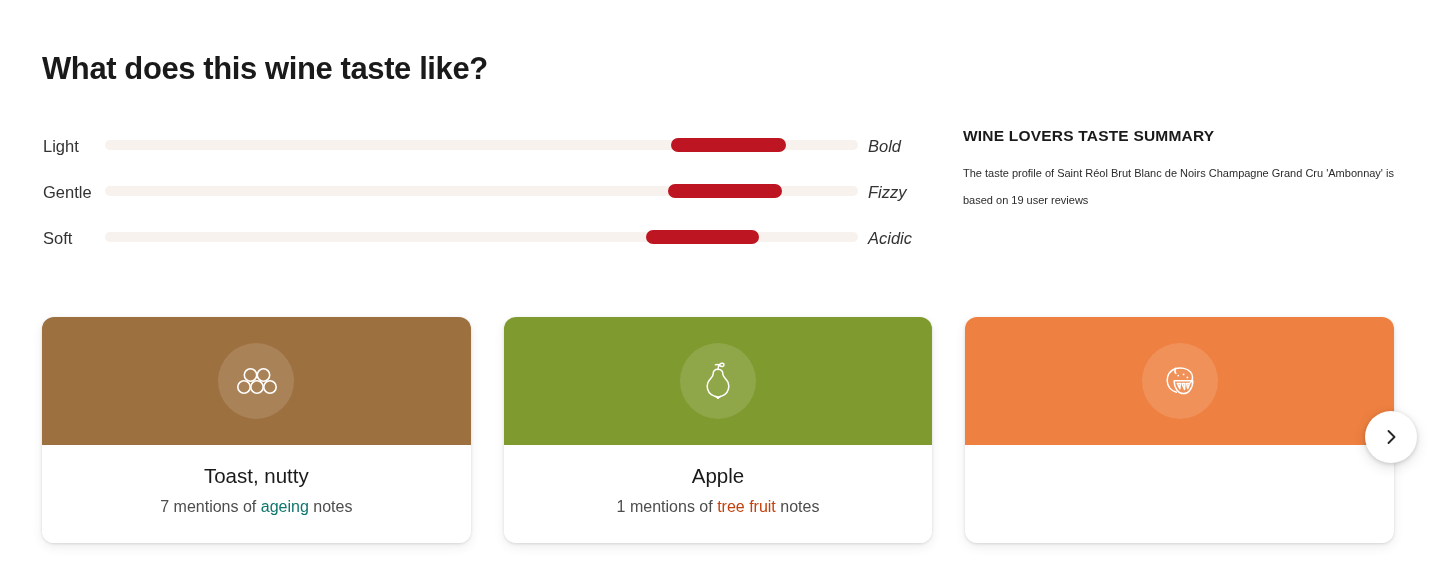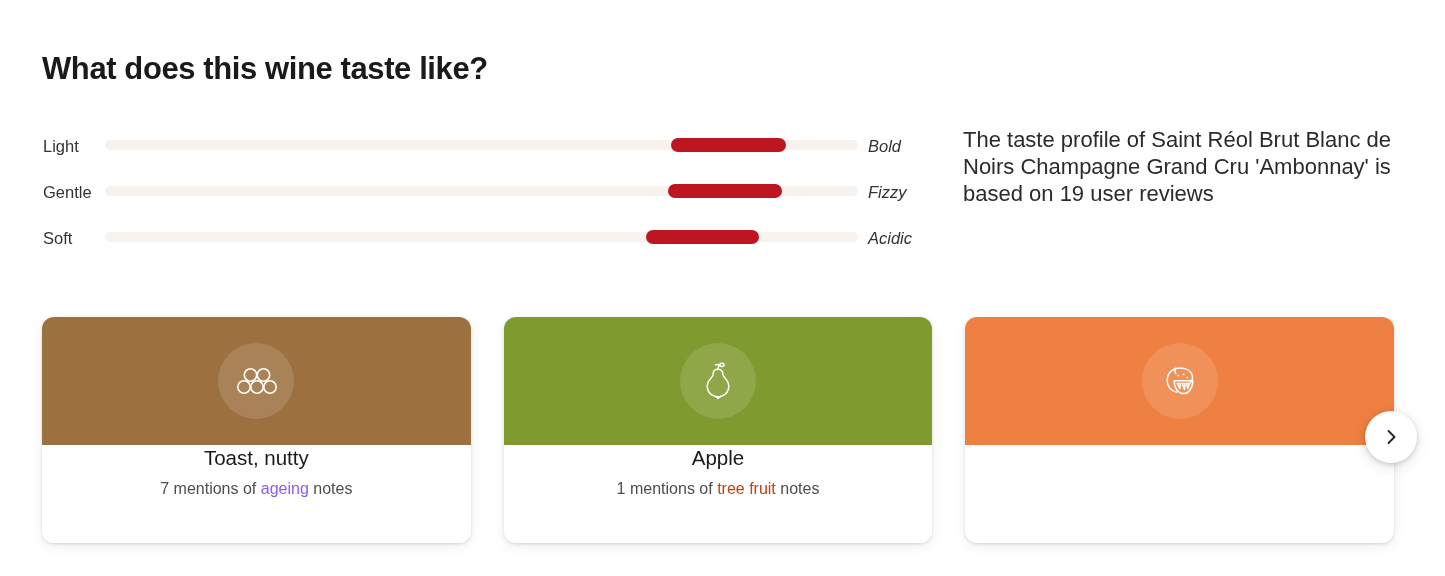--- a/index.html
+++ b/index.html
@@ -86,21 +86,21 @@
   }
   .summary-title {
     font-size: 15.5px;
     font-weight: 700;
     letter-spacing: 0.2px;
     color: #1a1a1a;
     line-height: 20px;
     margin-bottom: 14px;
   }
   .summary-text {
-    font-size: 22px;
+    font-size: 11px;
     color: #2b2b2b;
     line-height: 27px;
   }
 
   
   .cards {
     position: absolute;
     left: 42px;
     top: 317px;
     width: 1352px;
@@ -134,21 +134,21 @@
     align-items: center;
     justify-content: center;
   }
   .card-icon-halo svg {
     display: block;
   }
   .card-body {
     flex: 1;
     background: #ffffff;
     text-align: center;
-    padding-top: 0;
+    padding-top: 18px;
   }
   .card-title {
     font-size: 20.5px;
     color: #1a1a1a;
     line-height: 26px;
     margin-bottom: 7px;
   }
   .card-sub {
     font-size: 16px;
     color: #4d4d4d;
@@ -206,20 +206,21 @@
       <span class="slider-label left">Soft</span>
       <div class="slider-track" style="background: rgb(247, 242, 238);">
         <div class="slider-fill" id="fill-1" style="left: 71.8%; width: 15%; background: rgb(189, 21, 33);"></div>
       </div>
       <span class="slider-label right">Acidic</span>
     </div>
 
   </div>
 
   <div class="summary">
+    <div class="summary-title">WINE LOVERS TASTE SUMMARY</div>
     <div class="summary-text">The taste profile of Saint Réol Brut Blanc de Noirs Champagne Grand Cru 'Ambonnay' is based on 19 user reviews</div>
   </div>
 
   <div class="cards">
 
     <div class="card" id="card-0">
       <div class="card-hero" id="hero-0" style="background: rgb(157, 112, 64);">
         <div class="card-icon-halo">
           <svg width="52" height="52" viewBox="0 0 52 52" fill="none" stroke="#ffffff" stroke-width="1.6">
             <circle cx="20.5" cy="20" r="6.2"></circle>
@@ -227,21 +228,21 @@
             <circle cx="14" cy="32" r="6.2"></circle>
             <circle cx="27" cy="32" r="6.2"></circle>
             <circle cx="40" cy="32" r="6.2"></circle>
           </svg>
         </div>
       </div>
       <div class="card-body">
         <div class="card-title">Toast, nutty</div>
         <div class="card-sub">
           <span>7 mentions of</span>
-          <span class="accent" id="accent-0" style="color: #8b5cf6;">ageing</span>
+          <span class="accent" id="accent-0" style="color: #0f766e;">ageing</span>
           <span>notes</span>
         </div>
       </div>
     </div>
 
     <div class="card" id="card-1">
       <div class="card-hero" id="hero-1" style="background: rgb(127, 154, 46);">
         <div class="card-icon-halo">
           <svg width="52" height="52" viewBox="0 0 52 52" fill="none" stroke="#ffffff" stroke-width="1.5" stroke-linecap="round" stroke-linejoin="round">
             <path d="M26 14.5 C26 12 26.6 10.5 27.6 9.6"></path>

